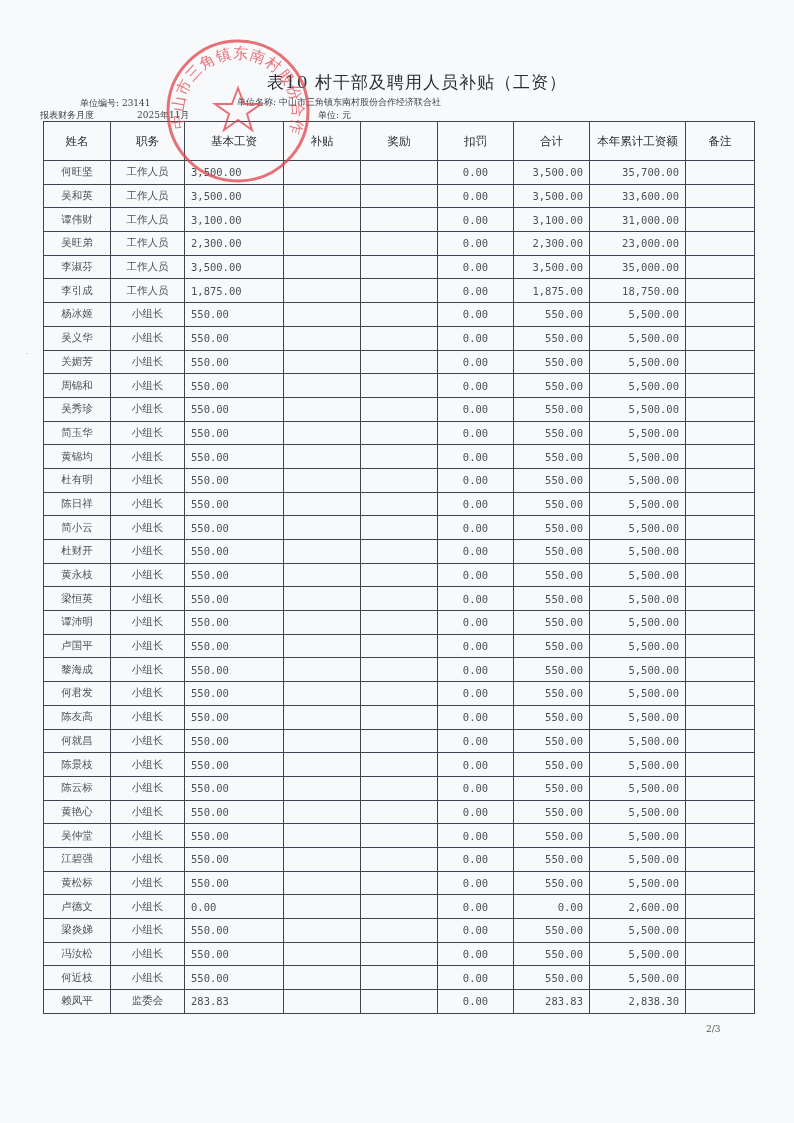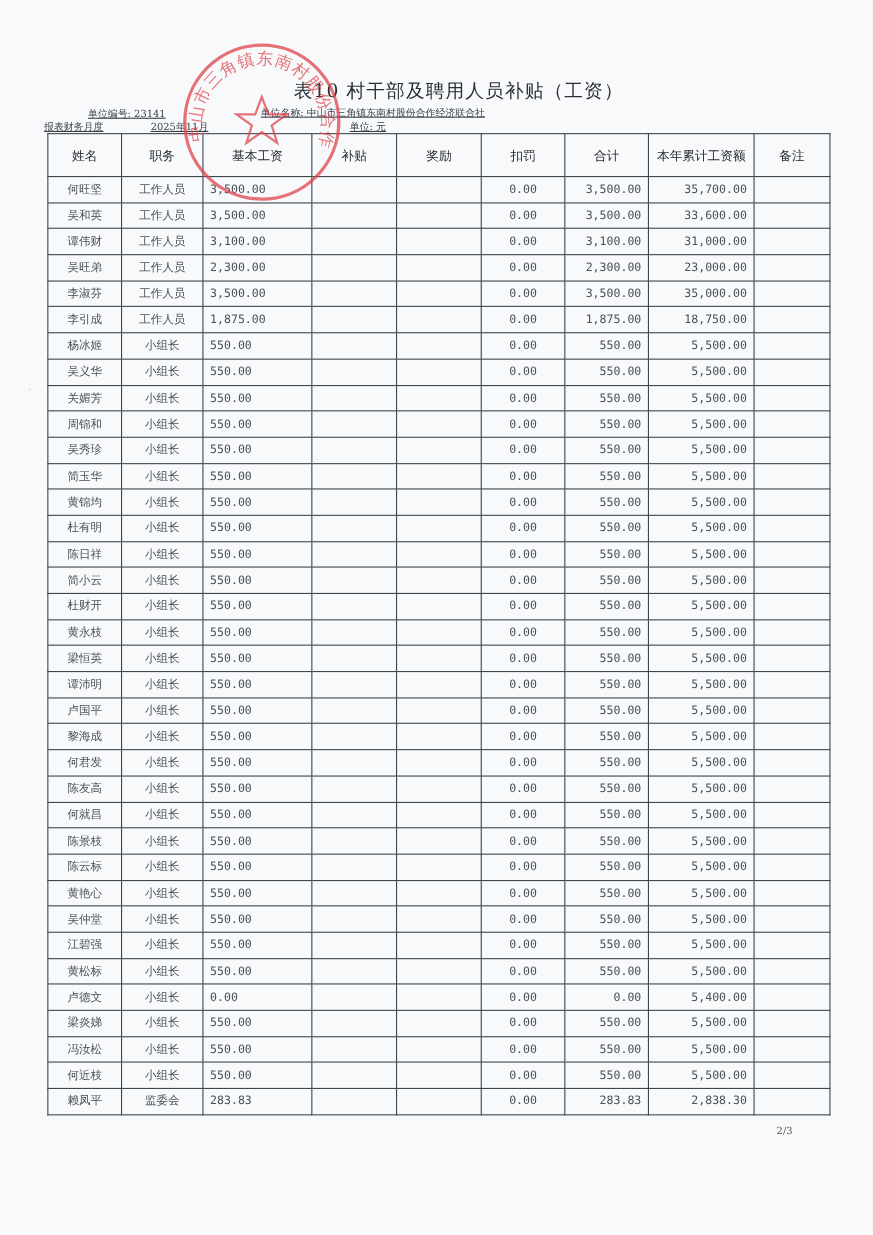--- a/index.html
+++ b/index.html
@@ -7,21 +7,21 @@
     width: 794px; height: 1123px; position: relative; overflow: hidden;
     background: #f7f9fb;
     font-family: "DejaVu Serif", "Liberation Serif", serif;
     color: #2a2f36;
   }
   .title {
     position: absolute; left: 0; width: 794px; top: 71px;
     text-align: center; font-size: 17px; letter-spacing: 1px; color: #2b2f35;
     padding-left: 40px; box-sizing: border-box;
   }
-  .meta { position: absolute; font-size: 9px; color: #3a3f46; white-space: nowrap; text-decoration: underline; }
+  .meta { position: absolute; font-size: 9px; color: #3a3f46; white-space: nowrap; }
   .meta-code { left: 80px; top: 97px; }
   .meta-period-label { left: 40px; top: 109px; }
   .meta-period-value { left: 137px; top: 109px; }
   .meta-unitname { left: 237px; top: 96px; }
   .meta-unit { left: 318px; top: 109px; }
 
   table.grid {
     position: absolute; left: 43px; top: 121px;
     border-collapse: collapse; table-layout: fixed;
     width: 711px;
@@ -434,21 +434,21 @@
         <td class="c-note"></td>
       </tr>
       <tr>
         <td class="c-name">卢德文</td>
         <td class="c-role">小组长</td>
         <td class="c-base">0.00</td>
         <td class="num"></td>
         <td class="num"></td>
         <td class="num c-pen">0.00</td>
         <td class="num">0.00</td>
-        <td class="num">5,400.00</td>
+        <td class="num">2,600.00</td>
         <td class="c-note"></td>
       </tr>
       <tr>
         <td class="c-name">梁炎娣</td>
         <td class="c-role">小组长</td>
         <td class="c-base">550.00</td>
         <td class="num"></td>
         <td class="num"></td>
         <td class="num c-pen">0.00</td>
         <td class="num">550.00</td>

